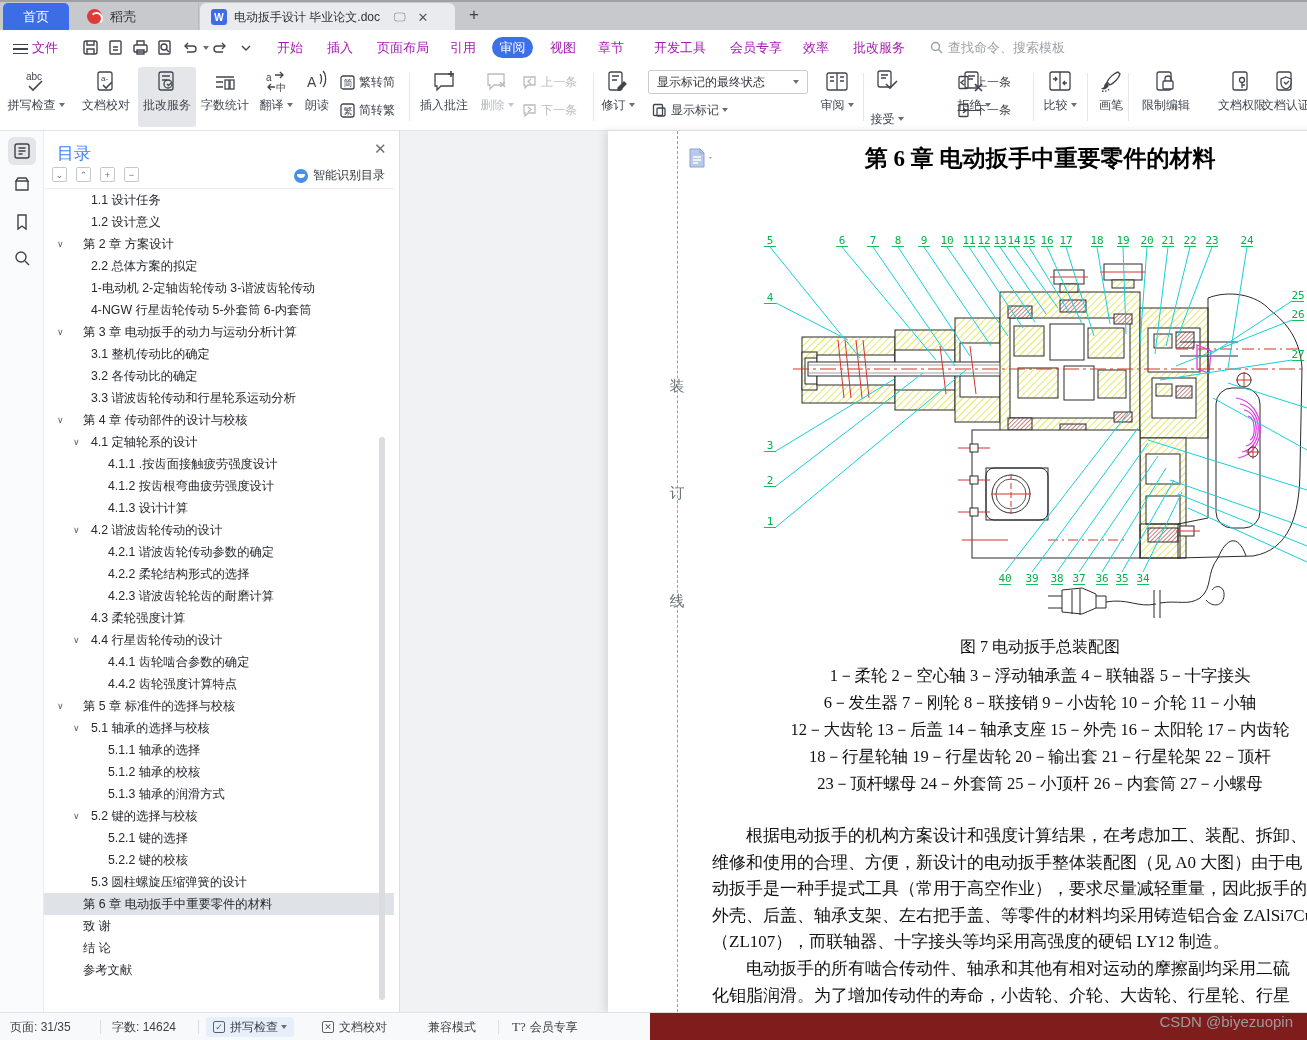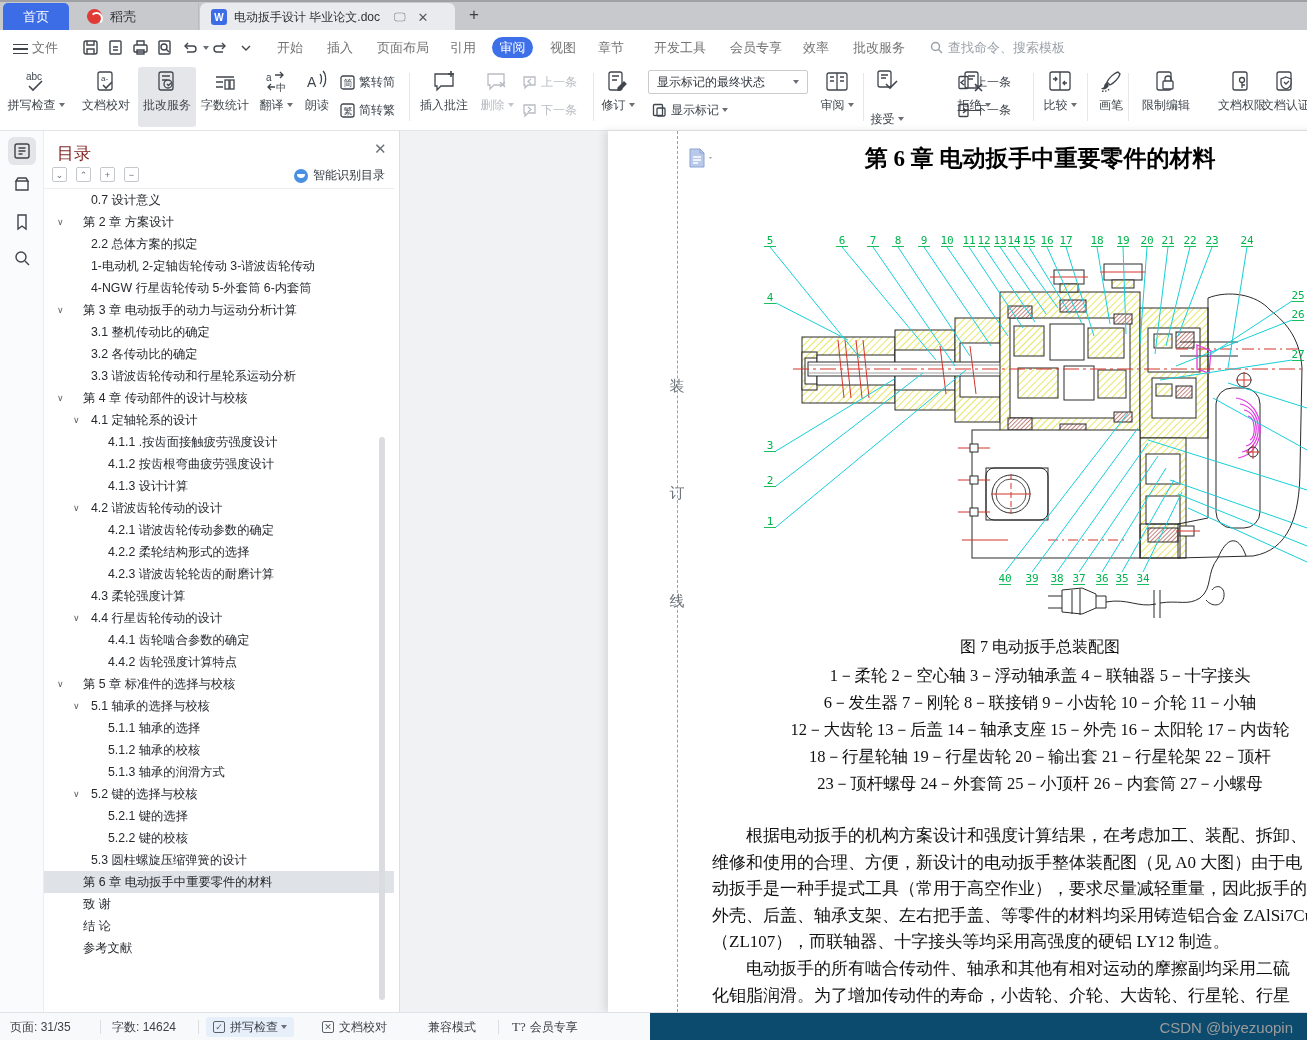--- a/index.html
+++ b/index.html
@@ -12,21 +12,21 @@
 .docer-logo{width:15px;height:15px;border-radius:50%;background:#e03a34;margin:0 8px 0 16px;position:relative;}
 .docer-logo:after{content:"";position:absolute;left:3px;top:3px;width:9px;height:9px;border-radius:50%;border:2px solid #fff;border-left-color:transparent;border-bottom-color:transparent;}
 .tab-doc{position:absolute;left:200px;top:1px;width:255px;height:28px;background:#e9ebee;border-radius:6px 6px 0 0;display:flex;align-items:center;font-size:12px;color:#2e3237;}
 .wps-ico{width:16px;height:16px;border-radius:3px;background:#3d6de6;color:#fff;font-size:10px;font-weight:bold;display:flex;align-items:center;justify-content:center;margin:0 7px 0 11px;}
 .tab-doc .title{white-space:nowrap;}
 .tab-mini{margin-left:14px;color:#7a7f86;font-size:12px;}
 .tab-x{margin-left:12px;color:#565b62;font-size:13px;}
 .tab-plus{position:absolute;left:462px;top:3px;font-size:17px;color:#3b3f45;width:24px;text-align:center;}
 
 #menubar{position:absolute;left:0;top:30px;width:1307px;height:35px;background:#fff;}
-.mb-item{position:absolute;top:0;height:35px;display:flex;align-items:center;font-size:13px;color:#737373;}
+.mb-item{position:absolute;top:0;height:35px;display:flex;align-items:center;font-size:13px;color:#a21caf;}
 #hamb{position:absolute;left:13px;top:14px;width:15px;height:10px;border-top:1.6px solid #41464d;border-bottom:1.6px solid #41464d;}
 #hamb:after{content:"";position:absolute;left:0;top:3px;width:15px;height:1.6px;background:#41464d;}
 .qicon{position:absolute;top:9px;width:17px;height:17px;}
 .qicon svg{width:17px;height:17px;stroke:#41464d;stroke-width:1.4;fill:none;}
 .menu-pill{position:absolute;top:7px;height:21px;border-radius:11px;background:#3d6fe8;color:#fff;font-size:13px;display:flex;align-items:center;justify-content:center;}
 #mb-search{position:absolute;left:930px;top:0;height:35px;display:flex;align-items:center;color:#9ca1a8;font-size:13px;}
 #mb-search svg{width:13px;height:13px;margin-right:5px;stroke:#9ca1a8;stroke-width:1.5;fill:none;}
 
 #toolbar{position:absolute;left:0;top:65px;width:1307px;height:66px;background:#fff;border-bottom:1px solid #e2e4e7;}
 .tbtn{position:absolute;top:2px;height:60px;display:flex;flex-direction:column;align-items:center;color:#3f454c;font-size:12px;}
@@ -45,21 +45,21 @@
 .smallrow.dis svg{stroke:#b8bcc2;}
 #combo{position:absolute;left:648px;top:5px;width:160px;height:24px;border:1px solid #c9cbce;border-radius:2px;font-size:12px;color:#33373d;display:flex;align-items:center;padding:0 8px;}
 #combo .caret{margin-left:auto;}
 
 #body{position:absolute;left:0;top:131px;width:1307px;height:881px;}
 #iconstrip{position:absolute;left:0;top:0;width:44px;height:881px;background:#fafbfc;border-right:1px solid #ebedf0;}
 .strip-sel{position:absolute;left:8px;top:6px;width:28px;height:28px;background:#e3e5e9;border-radius:6px;}
 .sicon{position:absolute;left:13px;width:18px;height:18px;}
 .sicon svg{width:18px;height:18px;stroke:#3f444a;stroke-width:1.4;fill:none;}
 #tocpanel{position:absolute;left:44px;top:0;width:356px;height:881px;background:#fff;border-right:1px solid #dcdee1;}
-#toc-title{position:absolute;left:13px;top:11px;font-size:17px;color:#7f1d1d;}
+#toc-title{position:absolute;left:13px;top:11px;font-size:17px;color:#3b82f6;}
 #toc-close{position:absolute;left:330px;top:9px;font-size:15px;color:#6b7077;}
 .toc-btn{position:absolute;top:36px;width:15px;height:15px;border:1px solid #c4c7cb;border-radius:2px;color:#676c72;font-size:9px;display:flex;align-items:center;justify-content:center;}
 #smart{position:absolute;left:250px;top:36px;display:flex;align-items:center;font-size:12px;color:#34383e;}
 #smart .dot{width:14px;height:14px;border-radius:50%;background:#4a90e2;margin-right:5px;position:relative;}
 #smart .dot:after{content:"";position:absolute;left:3px;top:5px;width:8px;height:4px;border-radius:0 0 4px 4px;background:#fff;}
 #toc-list{position:absolute;left:0;top:57px;width:350px;height:820px;border-top:1px solid #ecedef;overflow:hidden;}
 .trow{position:relative;height:22px;line-height:22px;font-size:12.3px;color:#26292e;white-space:nowrap;}
 .trow.sel{background:#dfe2e6;}
 .trow .chev{position:absolute;top:0;color:#5b6066;font-size:9px;}
 .trow .txt{position:absolute;top:0;}
@@ -77,21 +77,21 @@
 #parts{position:absolute;left:0;top:531px;width:864px;text-align:center;font-family:"Liberation Serif",serif;font-size:16.5px;color:#111;line-height:27px;}
 #para{position:absolute;left:104px;top:692px;width:720px;font-family:"Liberation Serif",serif;font-size:17px;color:#111;line-height:26.6px;}
 #para div{white-space:nowrap;}
 #para div.ind{padding-left:34px;}
 
 #statusbar{position:absolute;left:0;top:1012px;width:1307px;height:28px;background:#f8f9fa;border-top:1px solid #dfe1e4;font-size:12px;color:#3d4248;}
 .sb{position:absolute;top:0;height:28px;display:flex;align-items:center;}
 .sbdiv{position:absolute;top:7px;width:1px;height:14px;background:#dcdee1;}
 #sb-spell{left:206px;top:4px;height:20px;background:#e7effb;border-radius:3px;padding:0 7px;}
 .sb .bx{width:12px;height:12px;border:1.2px solid #5b6168;border-radius:2px;margin-right:5px;font-size:9px;line-height:10px;text-align:center;color:#5b6168;}
-#watermark{position:absolute;left:650px;top:0;width:657px;height:28px;background:#0c4a6e;display:flex;align-items:center;justify-content:flex-end;padding-right:14px;font-size:15px;color:#9b9b9b;font-family:"Liberation Sans",sans-serif;}
+#watermark{position:absolute;left:650px;top:0;width:657px;height:28px;background:#7f1d1d;display:flex;justify-content:flex-end;padding-right:14px;font-size:15px;color:#9b9b9b;font-family:"Liberation Sans",sans-serif;}
 </style>
 </head>
 <body>
 
 <div id="root">
 
   <div id="tabbar">
     <div class="tab-home">
         <span>首页</span>
       </div>
@@ -460,21 +460,24 @@
       <div class="toc-btn" style="left:8px;">⌄</div>
       <div class="toc-btn" style="left:32px;">⌃</div>
       <div class="toc-btn" style="left:56px;">+</div>
       <div class="toc-btn" style="left:80px;">−</div>
       <div id="smart">
           <span class="dot"></span>
           <span>智能识别目录</span>
         </div>
       <div id="toc-list">
           <div class="trow l2">
-            <span class="txt">0.7 设计意义</span>
+            <span class="txt">1.1 设计任务</span>
+          </div>
+          <div class="trow l2">
+            <span class="txt">1.2 设计意义</span>
           </div>
           <div class="trow l1">
             <span class="chev">∨</span>
             <span class="txt">第 2 章 方案设计</span>
           </div>
           <div class="trow l2">
             <span class="txt">2.2 总体方案的拟定</span>
           </div>
           <div class="trow l2">
             <span class="txt">1-电动机  2-定轴齿轮传动  3-谐波齿轮传动</span>

